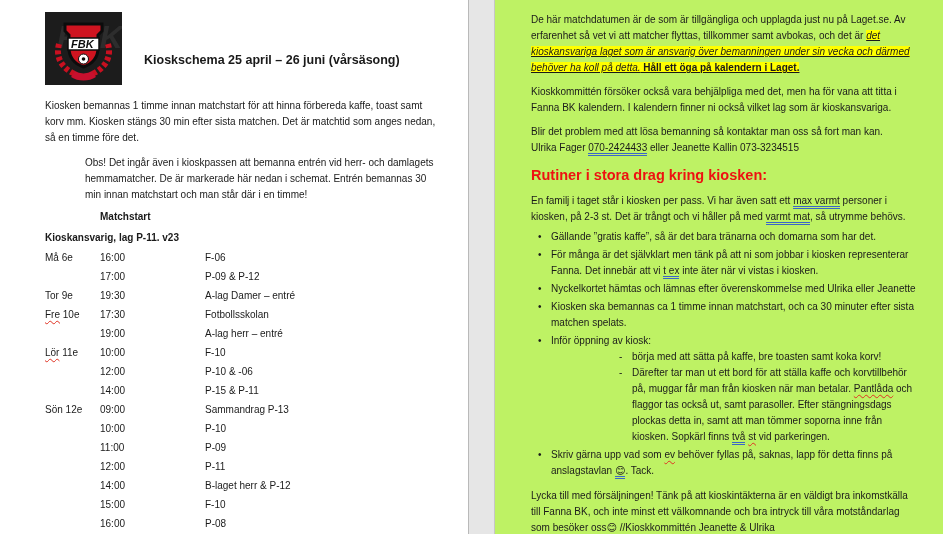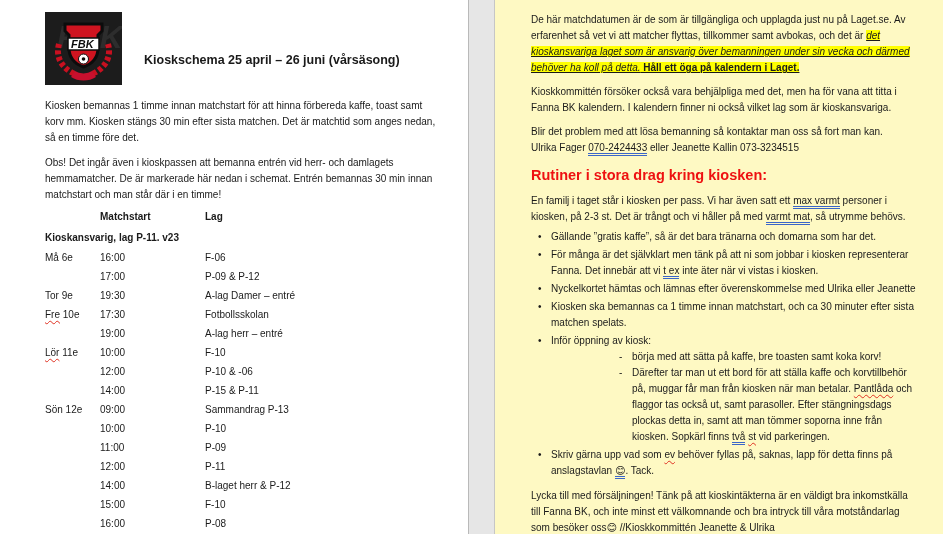--- a/index.html
+++ b/index.html
@@ -10,36 +10,36 @@
     font-size:10px; line-height:16px; color:#1a1a1a;
   }
   .doc { display:flex; width:943px; height:534px; }
 
   
   .page-left { width:468px; height:534px; padding:12px 28px 0 45px; background:#fff; }
   .logo-row { display:flex; align-items:flex-end; }
   .logo { width:77px; height:73px; flex:0 0 auto; display:block; }
   .doc-title { font-weight:bold; font-size:12.5px; margin-left:22px; margin-bottom:17px; white-space:nowrap; }
   .para1 { margin-top:13px; }
-  .para2 { margin-top:9px; }
+  .para2 { margin-top:9px;margin-left:40px; }
 
   .schedule-header { display:flex; margin-top:6px; font-weight:bold; }
   .schedule-sub { margin-top:5px; font-weight:bold; }
   .schedule-rows { margin-top:4px; }
   .srow { display:flex; margin-bottom:3px; }
   .col-day { width:55px; flex:0 0 auto; }
   .col-time { width:105px; flex:0 0 auto; }
   .col-team { flex:1; }
 
   
   .gutter { width:27px; height:534px; background:#e6e6e6;
     border-left:1px solid #b9b9b9; border-right:1px solid #c6c6c6; flex:0 0 auto; }
 
   
-  .page-right { flex:1; height:534px; padding:12px 26px 0 36px; background:#fef9c3; }
+  .page-right { flex:1; height:534px; padding:12px 26px 0 36px; background:#bef264; }
   .rp { margin-top:8px; }
   .rp:first-child { margin-top:0; }
   .hl { background:#ffff00; }
   .it { font-style:italic; }
   .bld { font-weight:bold; }
   .u { text-decoration:underline; }
   .gram { border-bottom:3px double #3a66c9; }          
   .spell { text-decoration:underline; text-decoration-style:wavy; text-decoration-color:#df3222;
            text-decoration-thickness:1px; text-underline-offset:2px; } 
   .red-head { color:#ee1111; font-weight:bold; font-size:14.5px; line-height:19px; margin-top:10px; }
@@ -77,21 +77,20 @@
       </svg>
       <div class="doc-title">Kioskschema 25 april – 26 juni (vårsäsong)</div>
     </div>
 
     <div class="para1">Kiosken bemannas 1 timme innan matchstart för att hinna förbereda kaffe, toast samt korv mm. Kiosken stängs 30 min efter sista matchen. Det är matchtid som anges nedan, så en timme före det.</div>
     <div class="para2">Obs! Det ingår även i kioskpassen att bemanna entrén vid herr- och damlagets hemmamatcher. De är markerade här nedan i schemat. Entrén bemannas 30 min innan matchstart och man står där i en timme!</div>
 
     <div class="schedule-header">
       <span class="col-day"></span>
       <span class="col-time">Matchstart</span>
-      <span class="col-team">Lag</span>
     </div>
 
     <div class="schedule-sub">Kioskansvarig, lag P-11. v23</div>
 
     <div class="schedule-rows">
       <div class="srow">
         <span class="col-day">Må 6e</span>
         <span class="col-time">16:00</span>
         <span class="col-team">F-06</span>
       </div>

